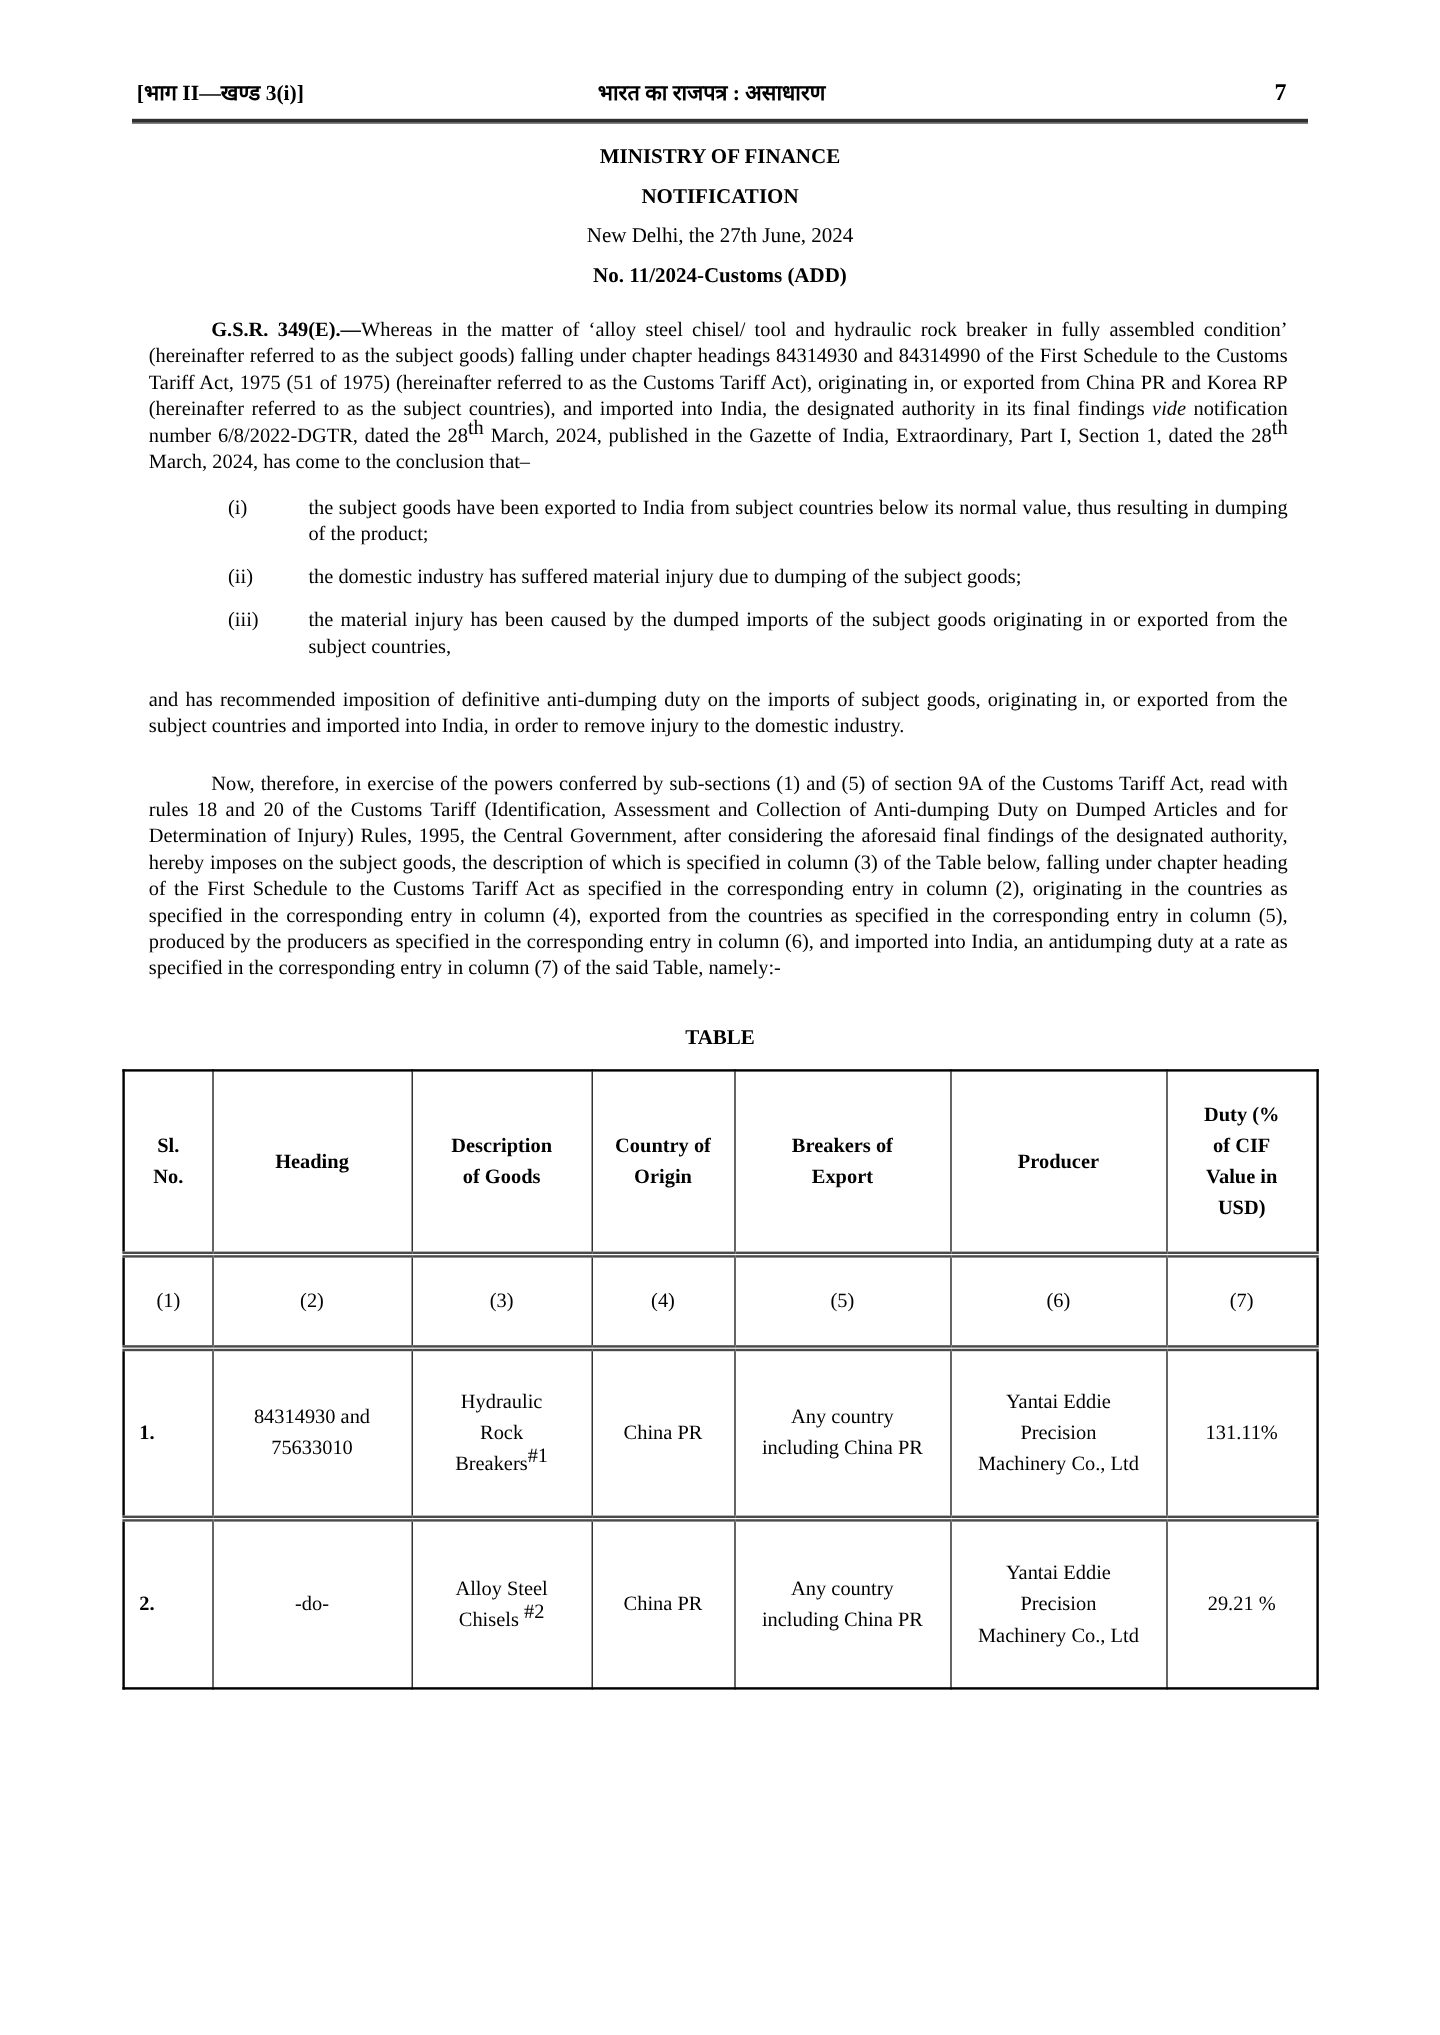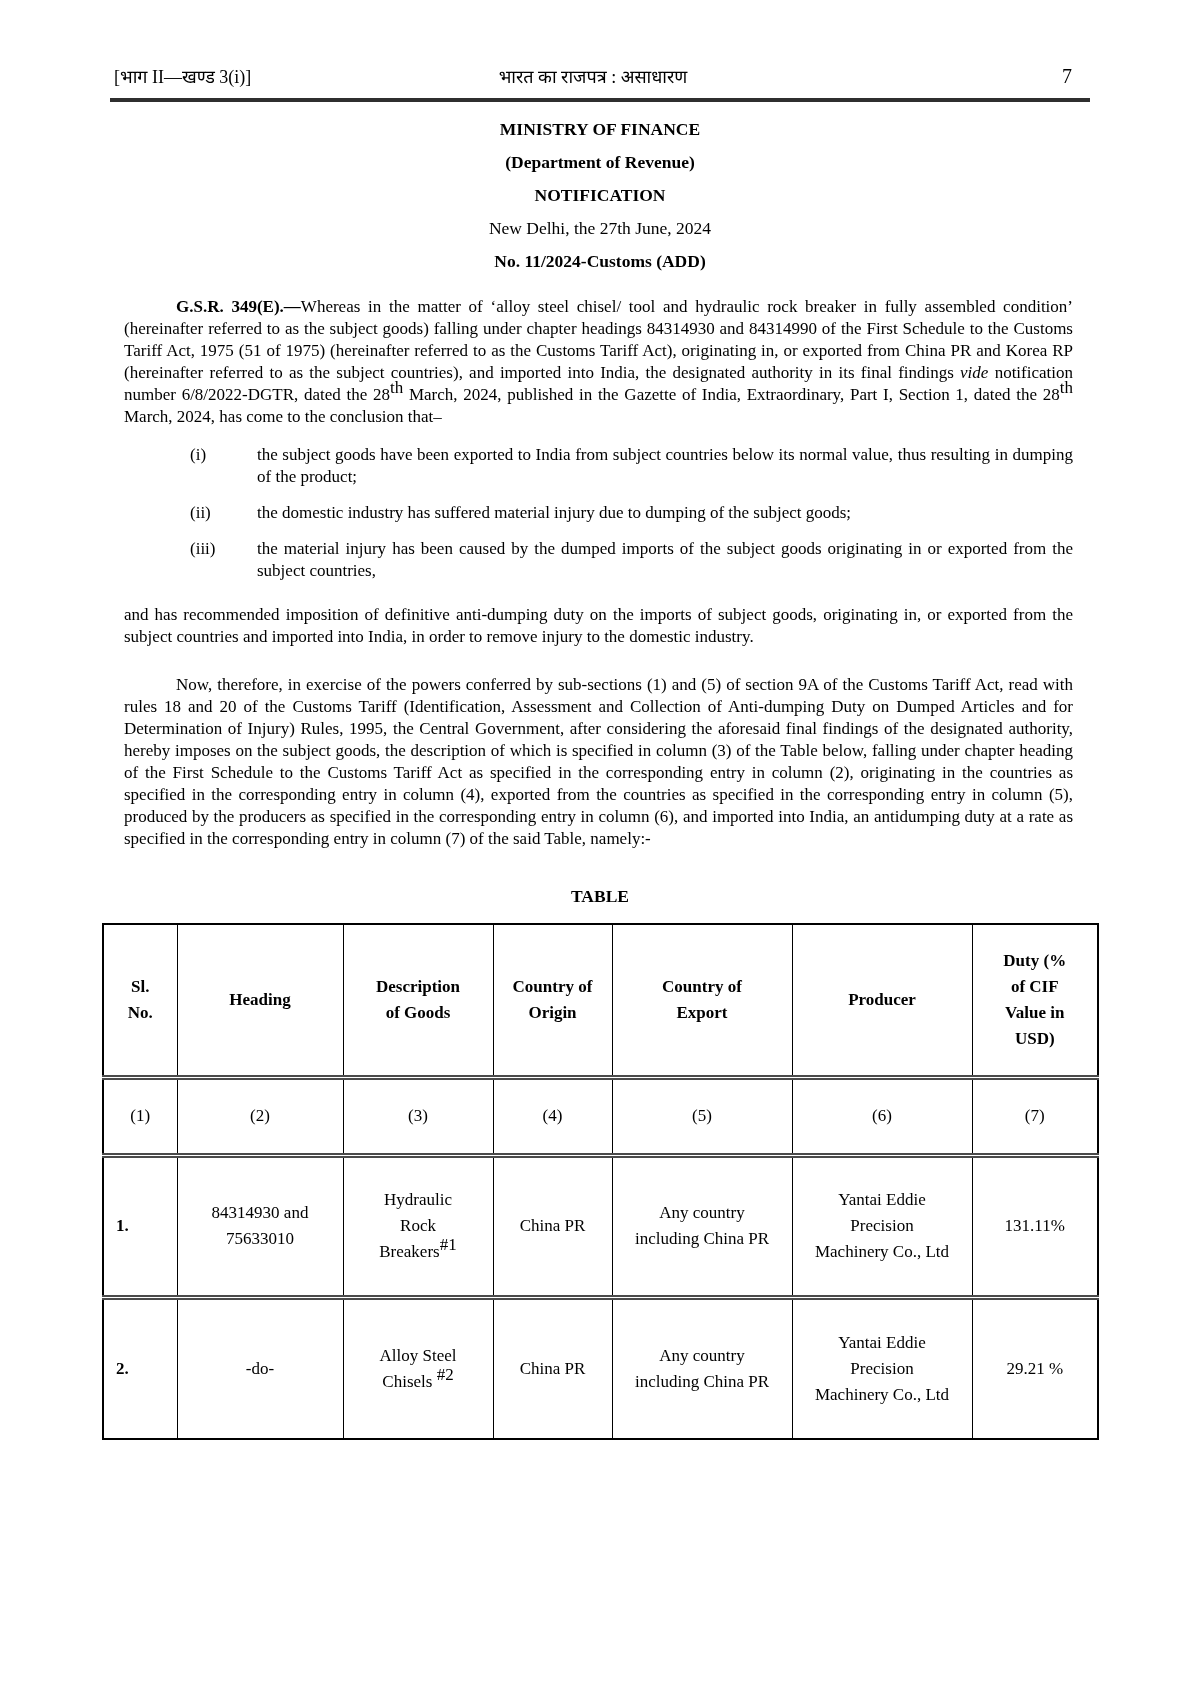--- a/index.html
+++ b/index.html
@@ -13,20 +13,21 @@
     overflow: hidden;
   }
   .page { padding: 64px 110px 0 110px; }
 
   
   .gz-header {
     display: flex;
     align-items: baseline;
     font-size: 18px;
     padding: 0 4px;
+    font-weight: bold;
   }
   .gz-left  { flex: 1; text-align: left; }
   .gz-center{ flex: 1.4; text-align: center; }
   .gz-right { flex: 1; text-align: right; font-size: 20px; padding-right: 14px; }
   .double-rule {
     margin-top: 10px;
     height: 4px;
     border-top: 3px solid #2f2f2f;
     border-bottom: 1px solid #2f2f2f;
   }
@@ -107,21 +108,20 @@
 
   <div class="gz-header">
     <span class="gz-left">[भाग II—खण्ड  3(i)]</span>
     <span class="gz-center">भारत का राजपत्र : असाधारण</span>
     <span class="gz-right">7</span>
   </div>
   <div class="double-rule"></div>
 
   <div class="title-block">
     <div class="title-line bold">MINISTRY OF FINANCE</div>
-    <div class="title-line bold">(Department of Revenue)</div>
     <div class="title-line bold">NOTIFICATION</div>
     <div class="title-line">New Delhi, the 27th June, 2024</div>
     <div class="title-line bold">No. 11/2024-Customs (ADD)</div>
   </div>
 
   <p class="para indent mt-gsr"><b>G.S.R. 349(E).—</b><span>Whereas in the matter of ‘alloy steel chisel/ tool and hydraulic rock breaker in fully assembled condition’ (hereinafter referred to as the subject goods) falling under chapter headings 84314930 and 84314990 of the First Schedule to the Customs Tariff Act, 1975 (51 of 1975) (hereinafter referred to as the Customs Tariff Act), originating in, or exported from China PR and Korea RP (hereinafter referred to as the subject countries), and imported into India, the designated authority in its final findings </span><i>vide</i><span> notification number 6/8/2022-DGTR, dated the 28</span><sup>th</sup><span> March, 2024, published in the Gazette of India, Extraordinary, Part I, Section 1, dated the 28</span><sup>th</sup><span> March, 2024, has come to the conclusion that–</span></p>
 
   <div class="findings">
     <div class="finding">
       <span class="marker">(i)</span>
@@ -152,21 +152,21 @@
         <col style="width:180px">
         <col style="width:180px">
         <col style="width:126px">
     </colgroup>
     <tbody>
       <tr class="thead">
         <th class="h-sl">Sl. No.</th>
         <th class="h-heading">Heading</th>
         <th class="h-desc">Description of Goods</th>
         <th class="h-origin">Country of Origin</th>
-        <th class="h-exp">Country of Export</th>
+        <th class="h-exp">Breakers of Export</th>
         <th class="h-prod">Producer</th>
         <th class="h-duty">Duty (% of CIF Value in USD)</th>
       </tr>
       <tr class="tnums">
         <td class="d-cell">(1)</td>
         <td class="d-cell">(2)</td>
         <td class="d-cell">(3)</td>
         <td class="d-cell">(4)</td>
         <td class="d-cell">(5)</td>
         <td class="d-cell">(6)</td>

